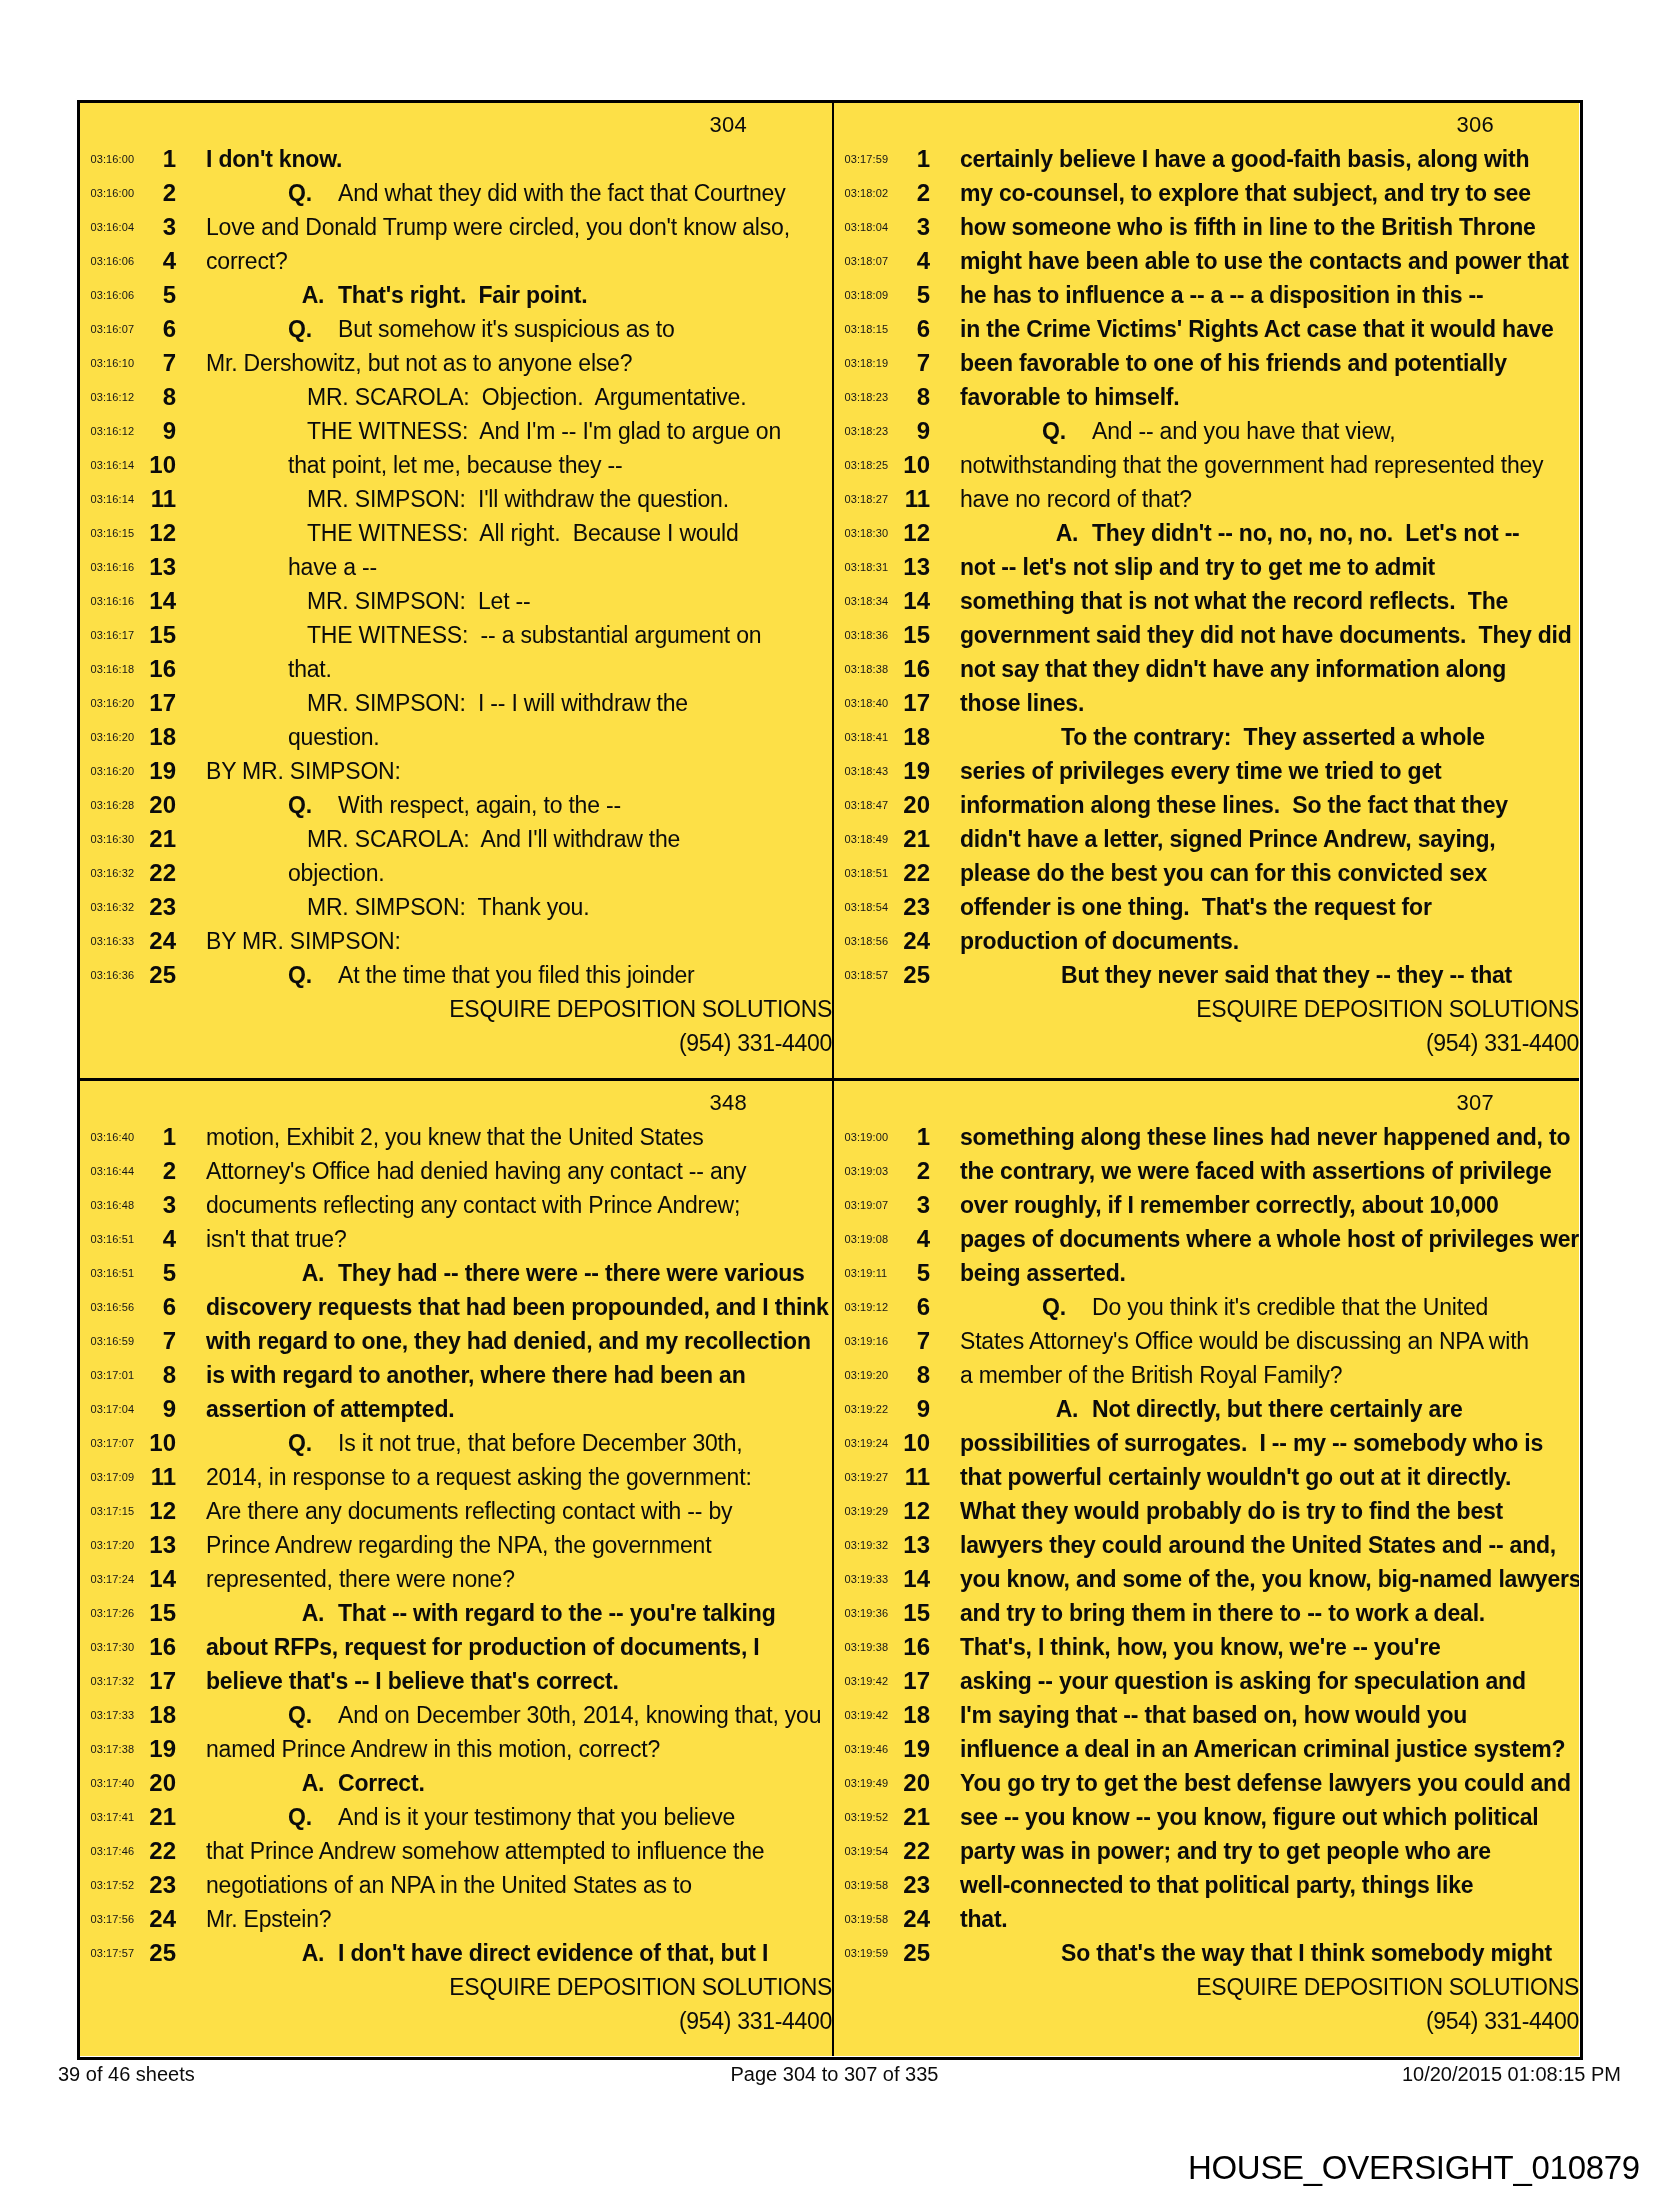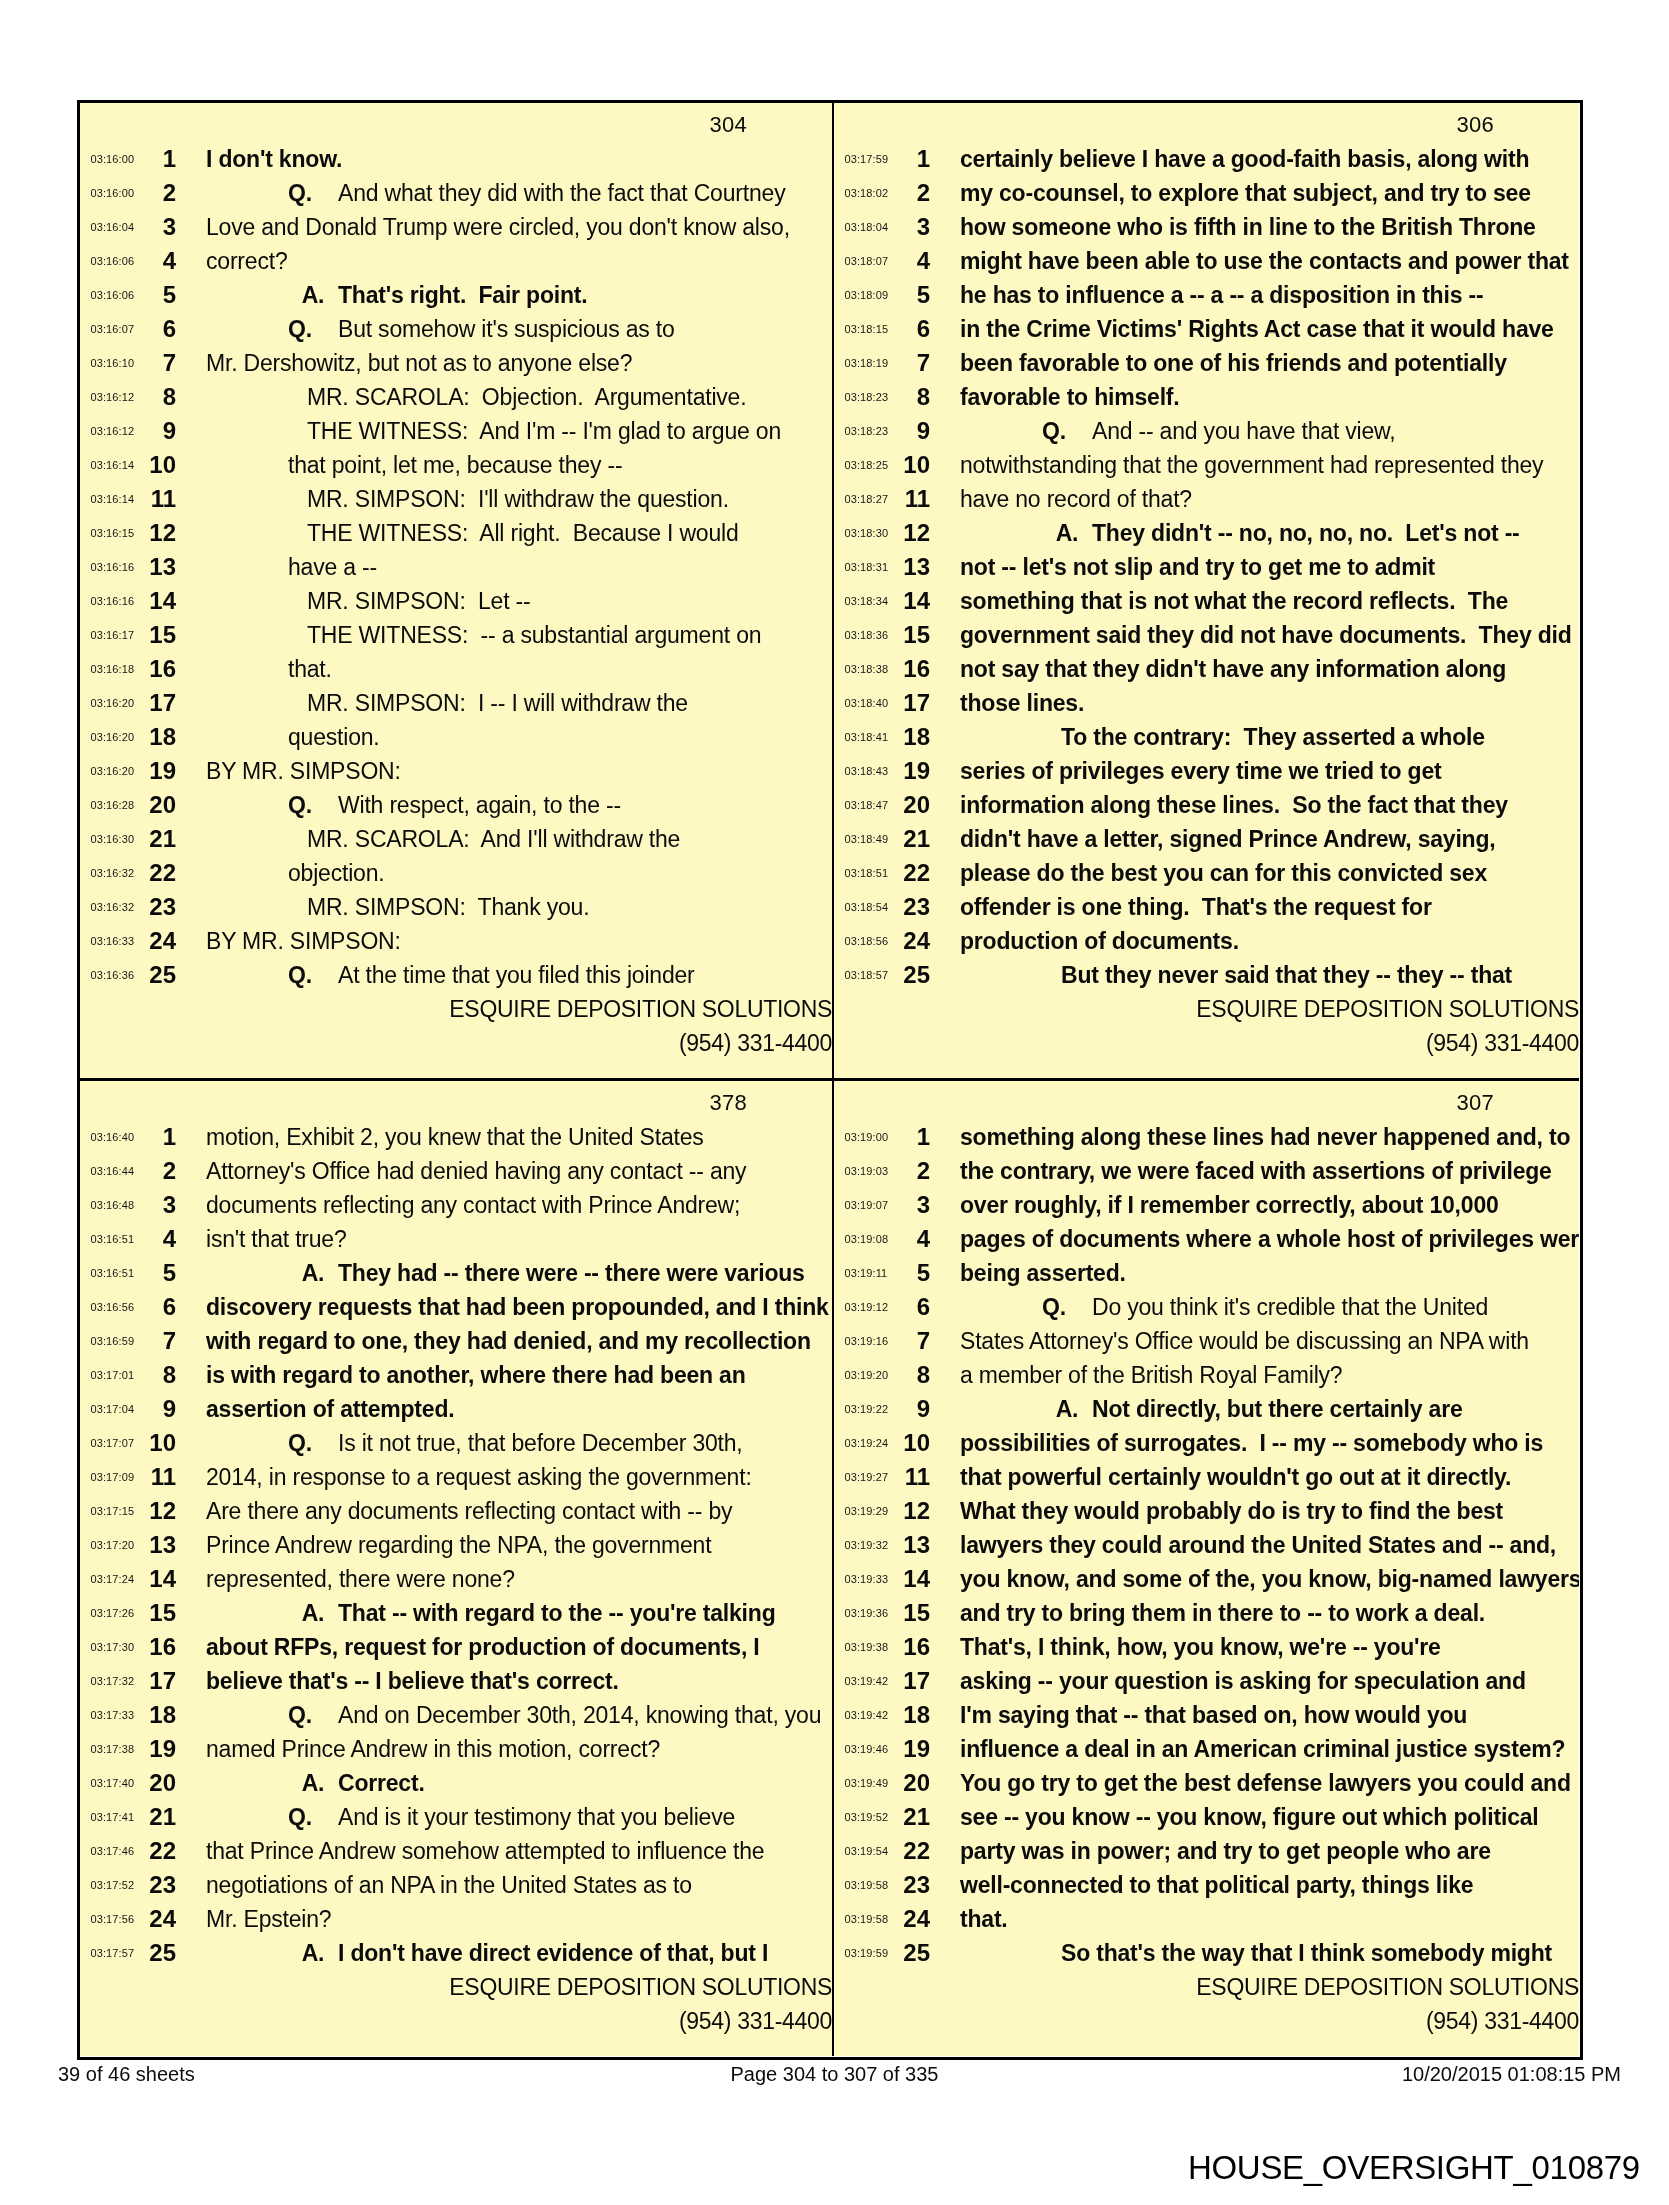--- a/index.html
+++ b/index.html
@@ -10,21 +10,21 @@
     overflow:hidden;
   }
   .frame {
     position:absolute; left:77px; top:100px;
     width:1506px; height:1960px;
     border:3.3px solid #000; box-sizing:border-box;
     display:grid;
     grid-template-columns:752px 747px;
     grid-template-rows:975px 978px;
   }
-  .cell { position:relative; box-sizing:border-box; overflow:hidden; background:#fef9c3; }
+  .cell { position:relative; box-sizing:border-box; overflow:hidden; background:#fde047; }
   .cell.col2 { border-left:2.6px solid #000; }
   .cell.row2 { border-top:3.3px solid #000; }
   .pagenum {
     position:absolute; top:9.2px; right:85px;
     font-size:22px; letter-spacing:0.3px;
   }
   .rows { position:absolute; left:0; right:0; top:39px; }
   .row { position:relative; height:34px; }
   .ts {
     position:absolute; left:10.5px; top:50%; transform:translateY(-50%);
@@ -325,21 +325,21 @@
           <span class="num">25</span>
           <div class="txt i-s b"><span>But they never said that they -- they -- that</span></div>
         </div>
       </div>
       <div class="vfoot">
         <div>ESQUIRE DEPOSITION SOLUTIONS</div>
         <div>(954) 331-4400</div>
       </div>
     </section>
     <section class="cell row2">
-      <div class="pagenum">378</div>
+      <div class="pagenum">348</div>
       <div class="rows">
         <div class="row">
           <span class="ts">03:16:40</span>
           <span class="num">1</span>
           <div class="txt i-f"><span>motion, Exhibit 2, you knew that the United States</span></div>
         </div>
         <div class="row">
           <span class="ts">03:16:44</span>
           <span class="num">2</span>
           <div class="txt i-f"><span>Attorney's Office had denied having any contact -- any</span></div>

